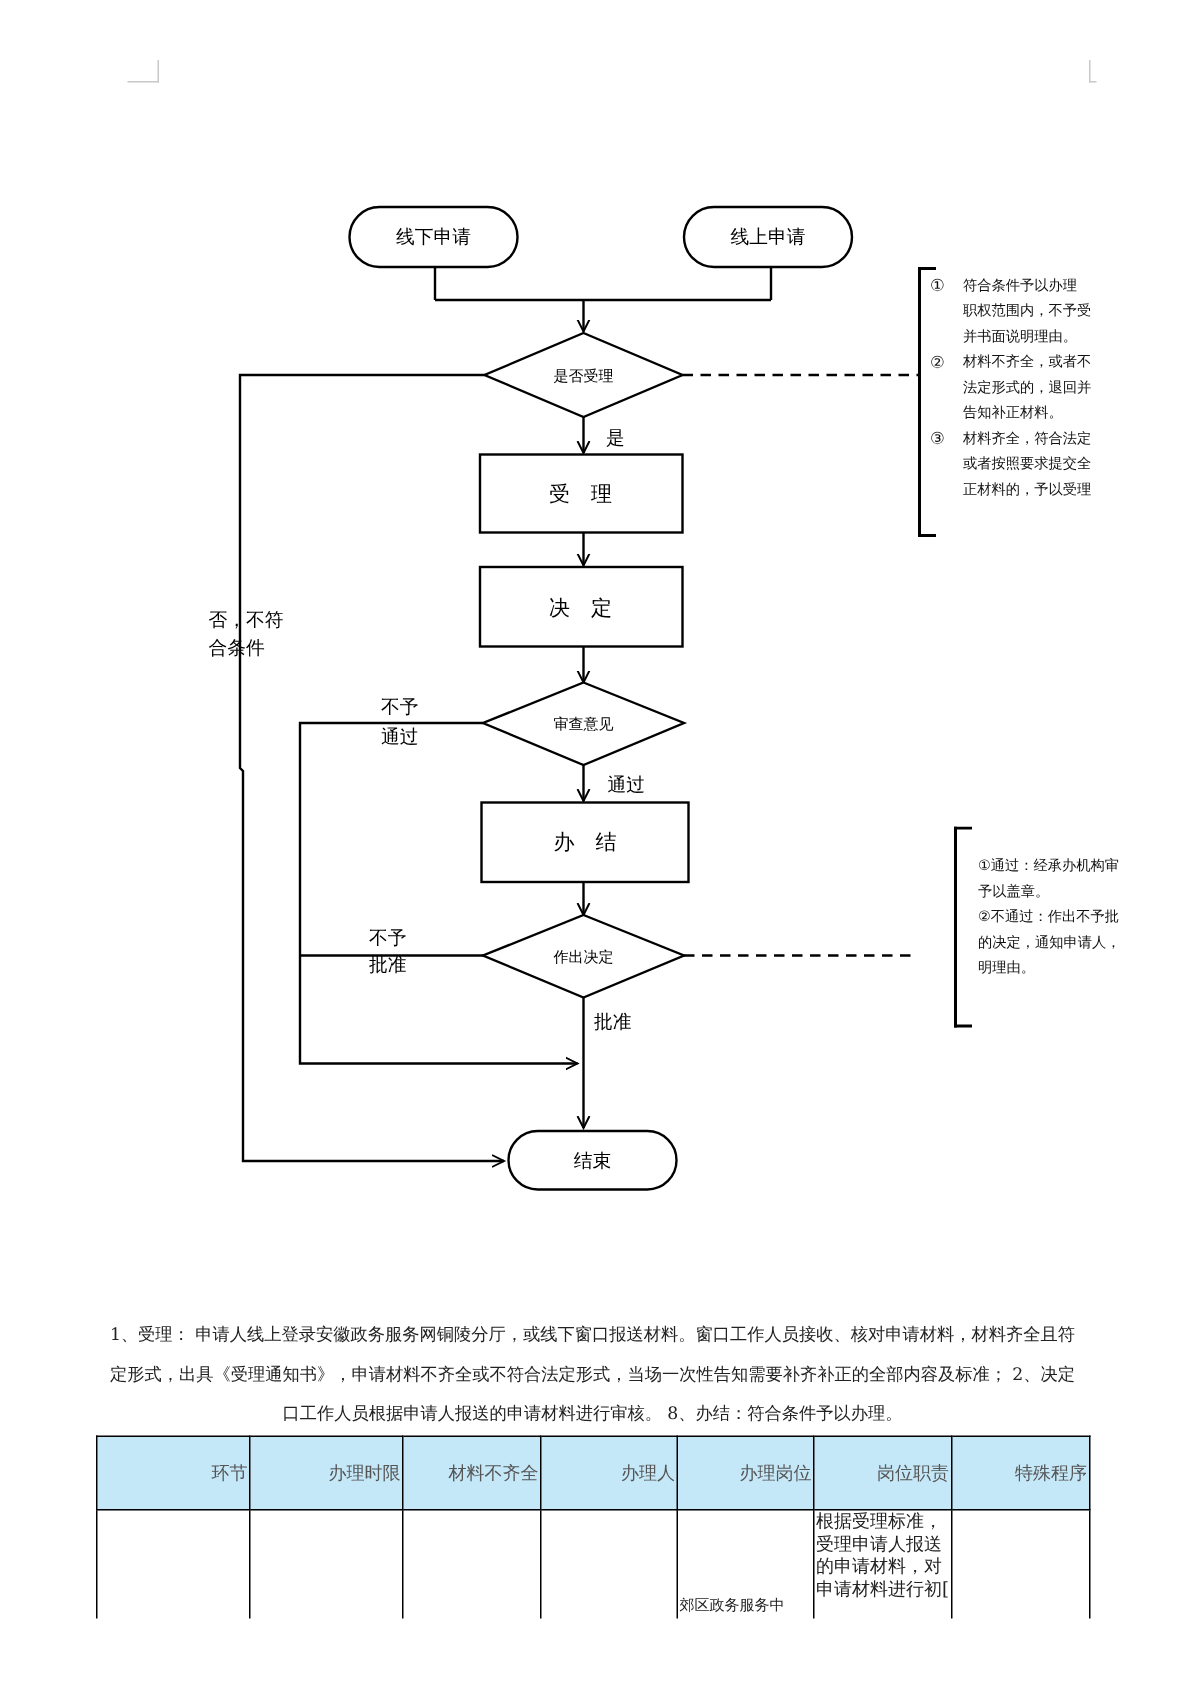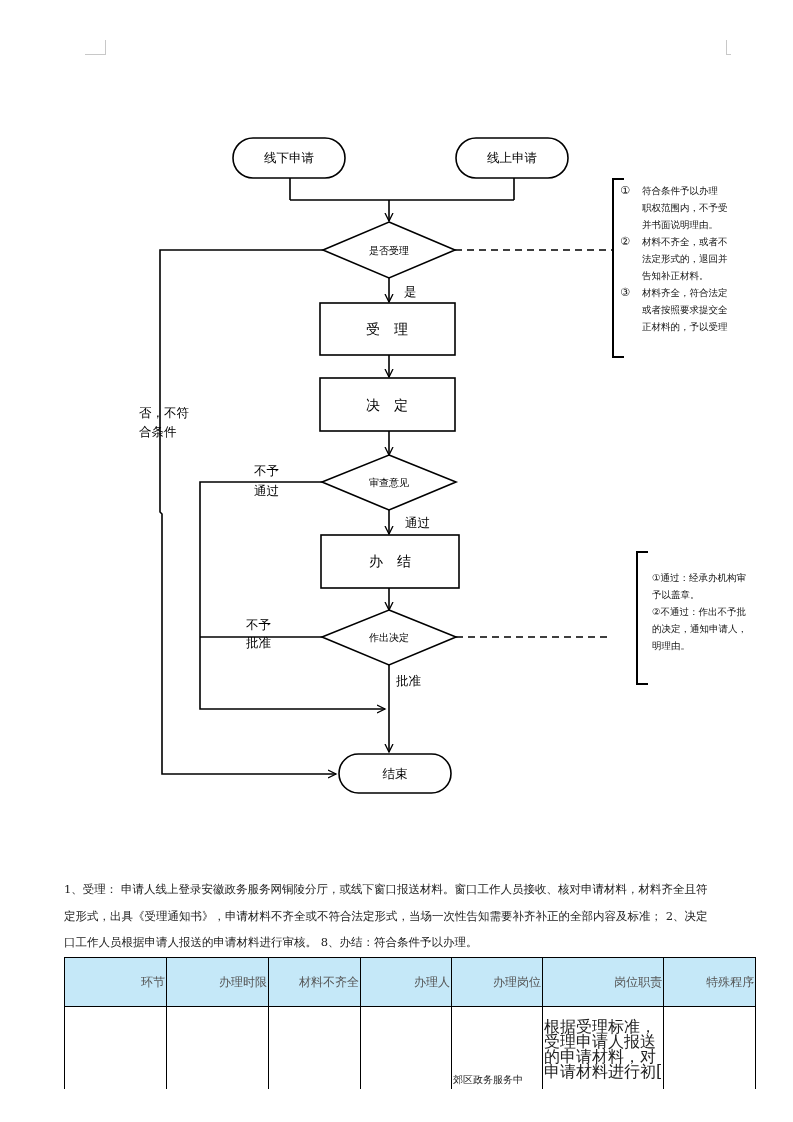--- a/index.html
+++ b/index.html
@@ -14,25 +14,25 @@
   #note1{left:612px;top:178px;width:181px;height:180px;}
   #note1 .bracket{position:absolute;left:0;top:0;width:10px;height:176px;border:2px solid #000;border-right:none;}
   #note1 .txt{position:absolute;left:8px;top:4px;width:200px;}
   #note1 .row{display:flex;}
   #note1 .num{width:22px;flex:none;font-size:11px;}
   #note1 .body{white-space:pre;}
   #note2{left:612px;top:551px;width:146px;height:135px;margin-left:24px;}
   #note2 .bracket{position:absolute;left:0;top:0;width:10px;height:130px;border:2px solid #000;border-right:none;}
   #note2 .txt{position:absolute;left:16px;top:18px;white-space:pre;width:220px;}
   #desc{position:absolute;left:64px;top:876px;width:662px;font-family:"DejaVu Serif",serif;font-size:11.5px;line-height:26.5px;color:#222;overflow:hidden;height:84px;white-space:nowrap;}
-  #desc div{overflow:hidden;}
+  #desc div{overflow:hidden;text-align:center;}
   table#proc{position:absolute;left:64px;top:957px;border-collapse:collapse;font-family:"DejaVu Serif",serif;font-size:12px;color:#444;table-layout:fixed;}
   #proc th{background:#c5e8f8;height:46px;border:1.5px solid #000;font-weight:normal;color:#555;text-align:right;}
   #proc td{border:1.5px solid #000;border-bottom:none;height:70px;vertical-align:bottom;padding:0 1px;overflow:hidden;color:#222;}
-  #proc td.duty{vertical-align:top;padding-top:12px;line-height:15px;font-size:16px;white-space:pre;}
+  #proc td.duty{vertical-align:top;line-height:15px;font-size:12px;white-space:pre;}
   #proc td.post{white-space:nowrap;font-size:10px;padding-bottom:2px;}
 </style>
 </head>
 <body>
 
 <div class="corner" id="corner-tl"></div>
 <div class="corner" id="corner-tr"></div>
 
 <svg id="flow" viewBox="0 0 793 850">
   <defs>

